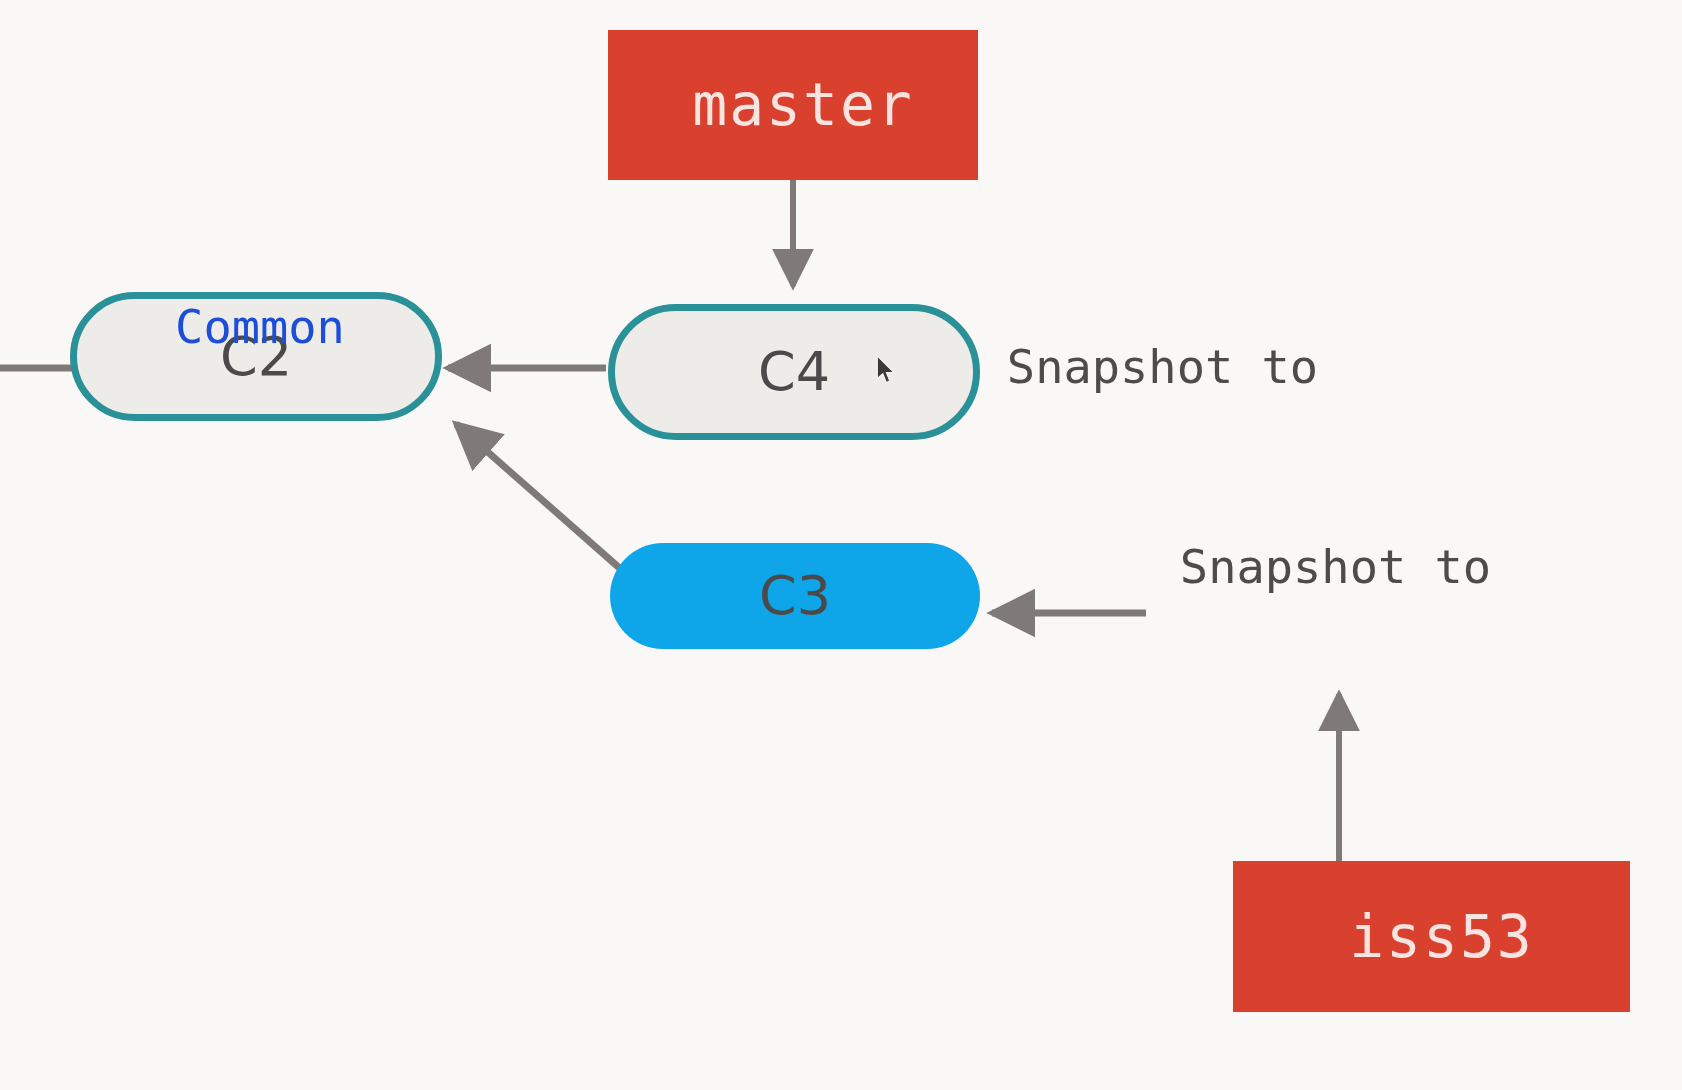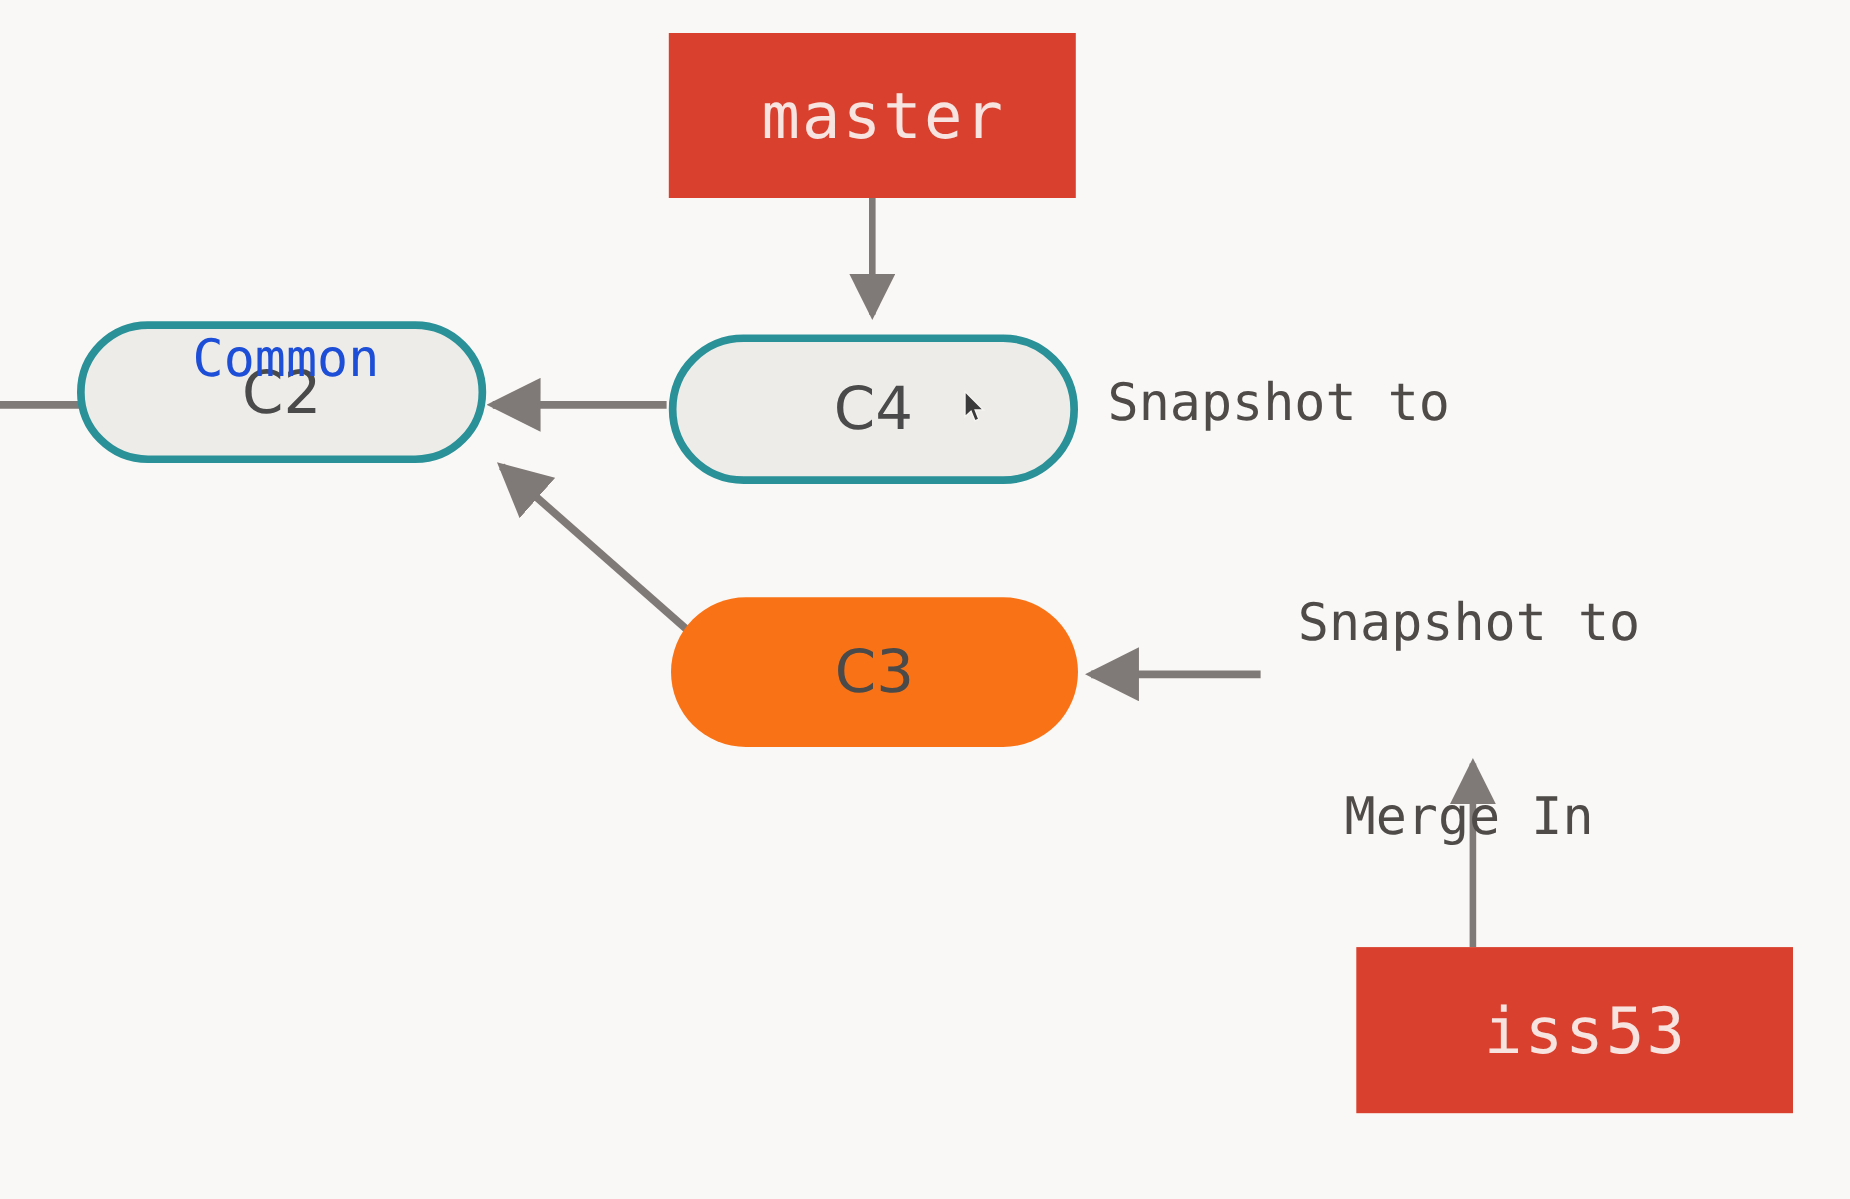--- a/index.html
+++ b/index.html
@@ -127,35 +127,34 @@
   </div>
 
   <div class="commit bordered" id="node-c2" style="left: 70px; top: 292px; width: 372px; height: 129px; background: rgb(238, 236, 232); border-color: rgb(42, 145, 152);">
     <span class="commit-label">C2</span>
   </div>
 
   <div class="commit bordered" id="node-c4" style="left: 608px; top: 292px; width: 372px; height: 136px; background: rgb(238, 236, 232); border-color: rgb(42, 145, 152); margin-top: 12px;">
     <span class="commit-label">C4</span>
   </div>
 
-  <div class="commit" id="node-c3" style="left: 610px; top: 543px; width: 370px; height: 136px; background: #f97316;">
+  <div class="commit" id="node-c3" style="left: 610px; top: 543px; width: 370px; height: 106px; background: #0ea5e9;">
     <span class="commit-label">C3</span>
   </div>
 
 
   <div class="caption" id="caption-common-ancestor" style="left: 75px; top: 180px; width: 370px; color: #1d4ed8;">
     <div>Common</div>
   </div>
 
   <div class="caption" id="caption-snapshot-into" style="left: 975px; top: 220px; width: 375px; color: rgb(78, 75, 73);">
     <div>Snapshot to</div>
   </div>
 
   <div class="caption" id="caption-snapshot-in" style="left: 1148px; top: 420px; width: 375px; color: rgb(78, 75, 73);">
     <div>Snapshot to</div>
-    <div>Merge In</div>
   </div>
 
   <svg class="cursor-pointer" id="mouse-cursor" viewBox="0 0 12 17" style="left: 876px; top: 355px;">
     <path d="M0.5,0.5 L0.5,13.5 L3.6,10.6 L5.6,15.6 L7.6,14.8 L5.7,10.0 L10.0,10.0 Z" fill="#3a3a3a" stroke="#f7f5f2" stroke-width="0.7"></path>
   </svg>
 
 </div>
 
 </body></html>

